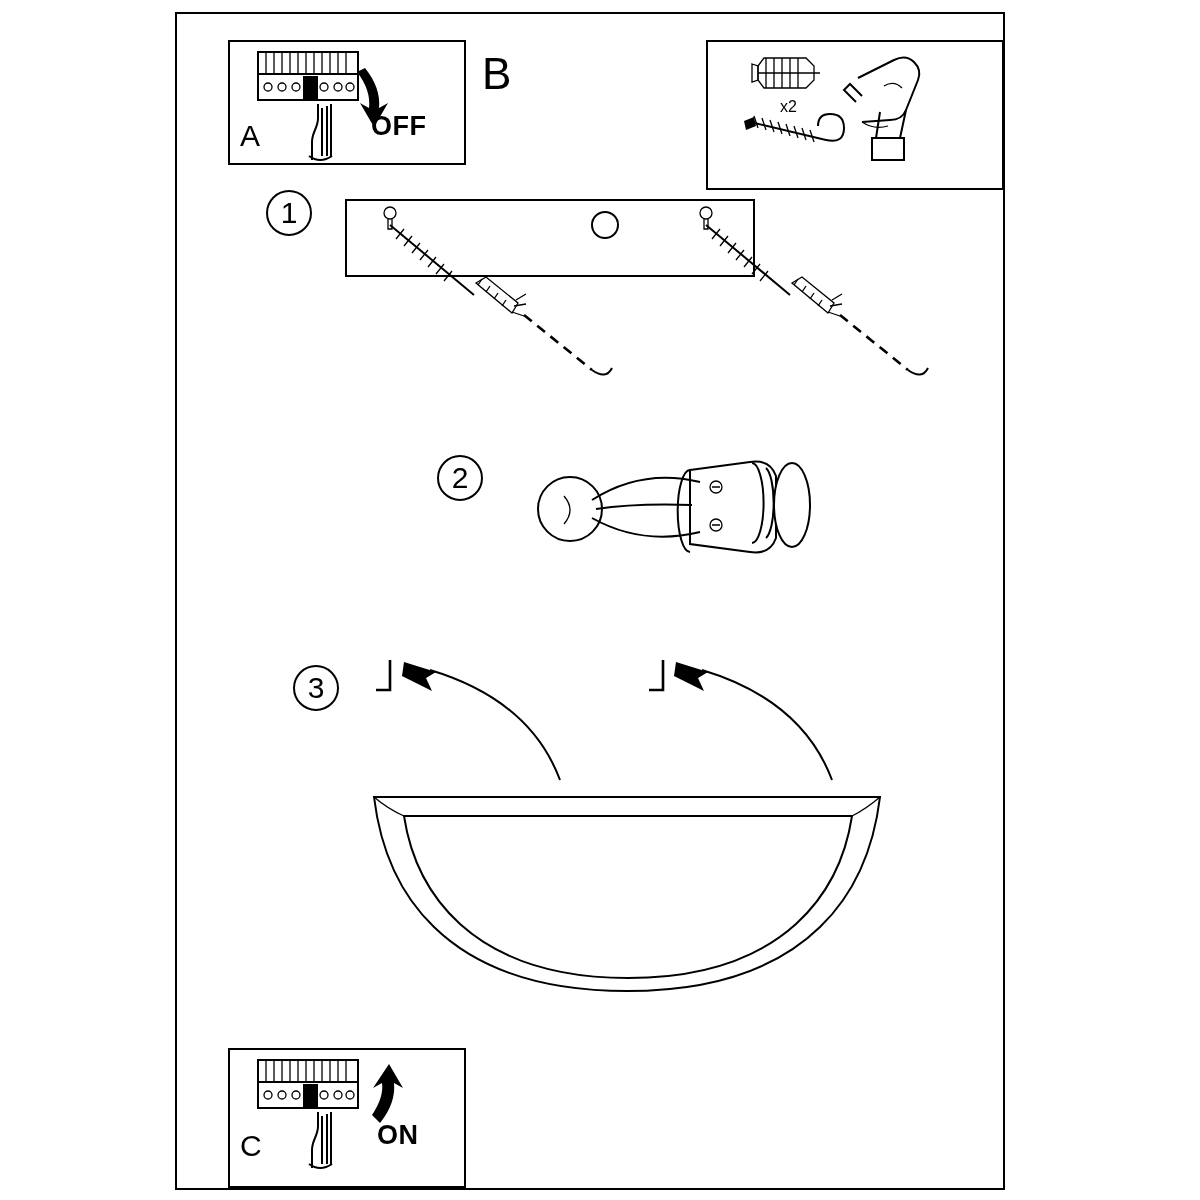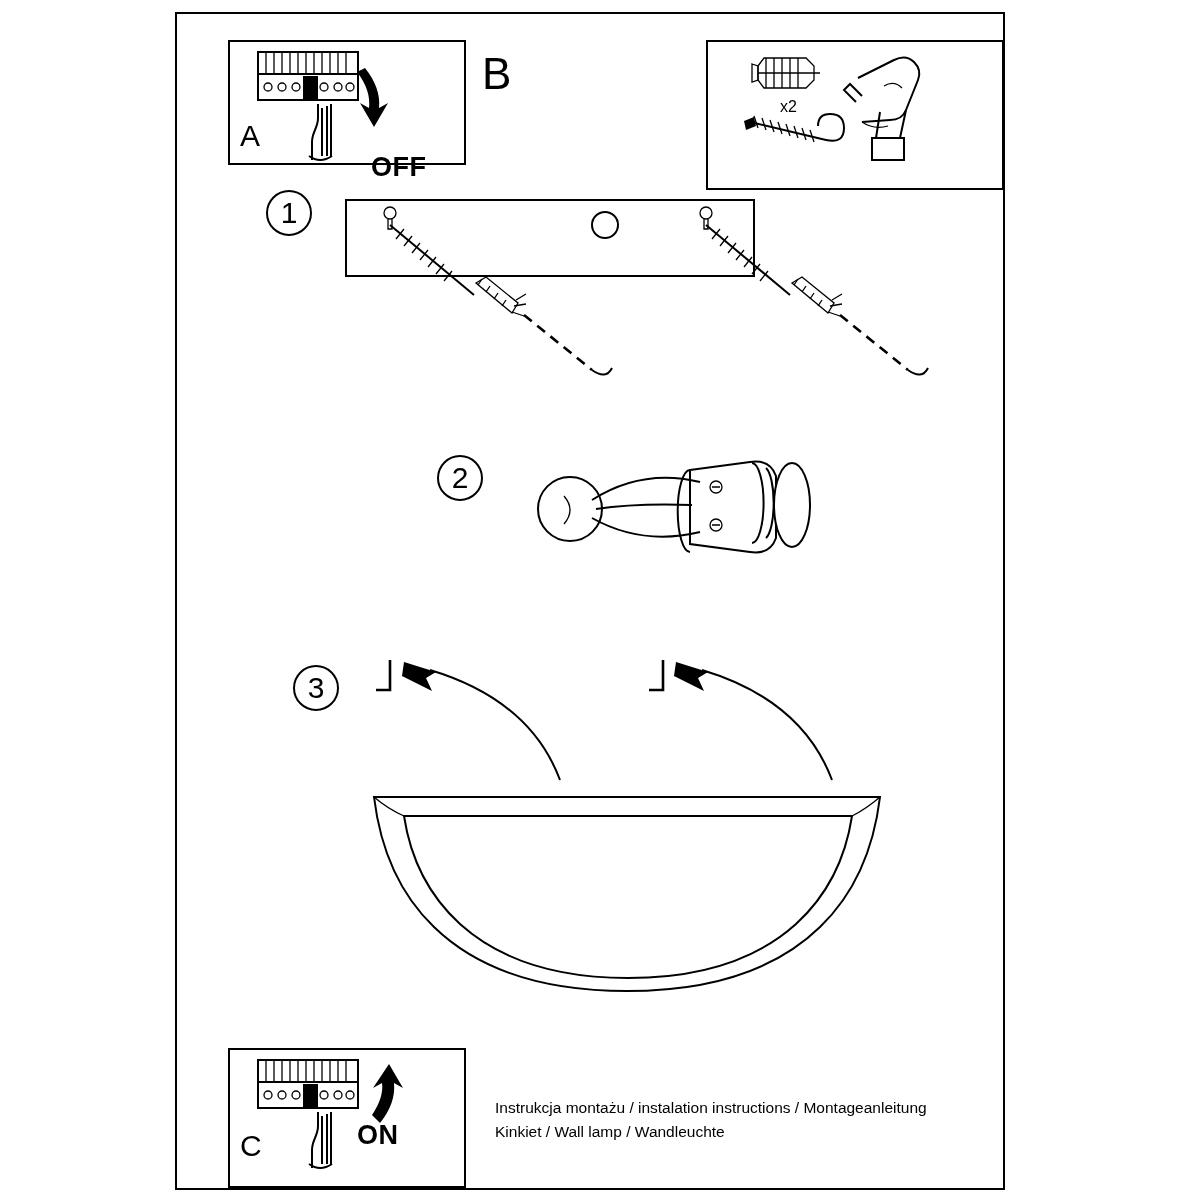--- a/index.html
+++ b/index.html
@@ -40,42 +40,38 @@
 </style>
 </head>
 <body>
 
 <div class="sheet">
 
   <div class="page-frame"></div>
 
   <div class="panel-a"></div>
   <div class="letter" style="left:240px;top:121px;">A</div>
-  <div class="word" style="left:371px;top:111px;margin-top:41px;">OFF</div>
+  <div class="word" style="left:371px;top:111px;">OFF</div>
 
   <div class="big-b">B</div>
 
   <div class="panel-tools"></div>
   <div class="x2">x2</div>
 
   <div class="step" style="left:266px;top:190px;">1</div>
   <div class="wall-rect"></div>
 
   <div class="step" style="left:437px;top:455px;">2</div>
 
   <div class="step" style="left:293px;top:665px;">3</div>
 
   <div class="panel-c"></div>
   <div class="letter" style="left:240px;top:1131px;">C</div>
-  <div class="word" style="left:357px;top:1120px;">ON</div>
-
-  <div class="caption">
-    <div>Instrukcja montażu / instalation instructions / Montageanleitung</div>
-    <div>Kinkiet / Wall lamp / Wandleuchte</div>
-  </div>
+  <div class="word" style="left:377px;top:1120px;">ON</div>
+
 
   <svg viewBox="0 0 1200 1200" xmlns="http://www.w3.org/2000/svg">
 
     <g>
       <rect class="wht" x="258" y="52" width="100" height="22"></rect>
       <rect class="wht" x="258" y="74" width="100" height="26"></rect>
       <g class="ln-thin">
         <line x1="266" y1="52" x2="266" y2="74"></line>
           <line x1="274" y1="52" x2="274" y2="74"></line>
         <line x1="282" y1="52" x2="282" y2="74"></line>

